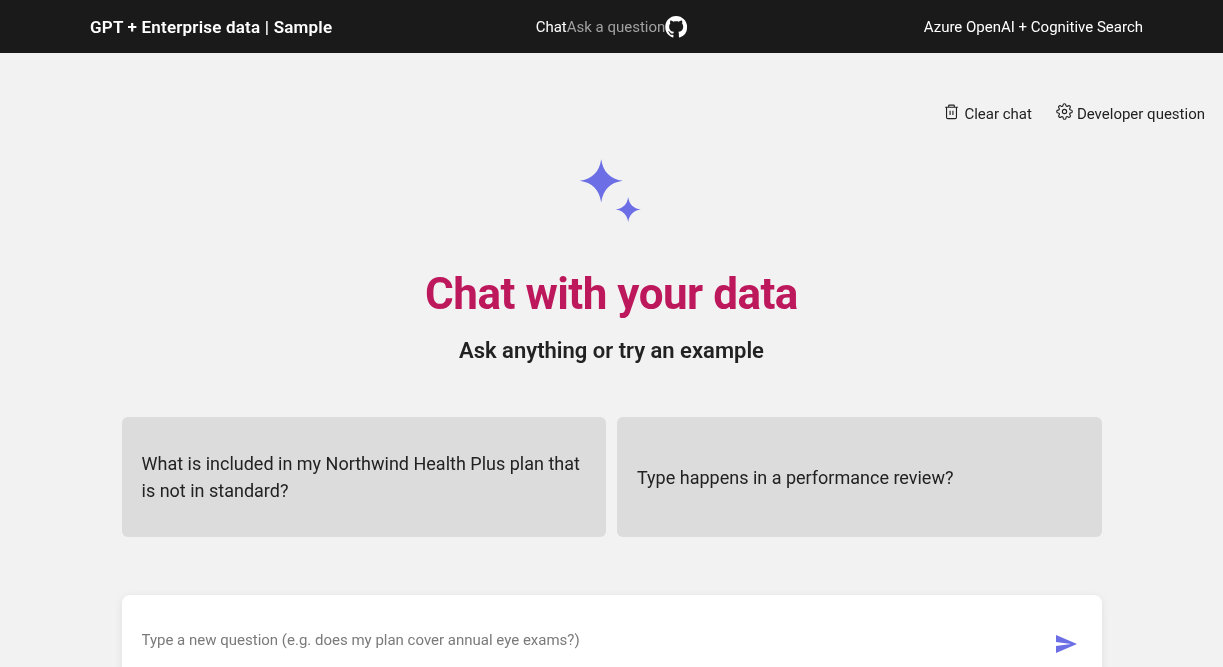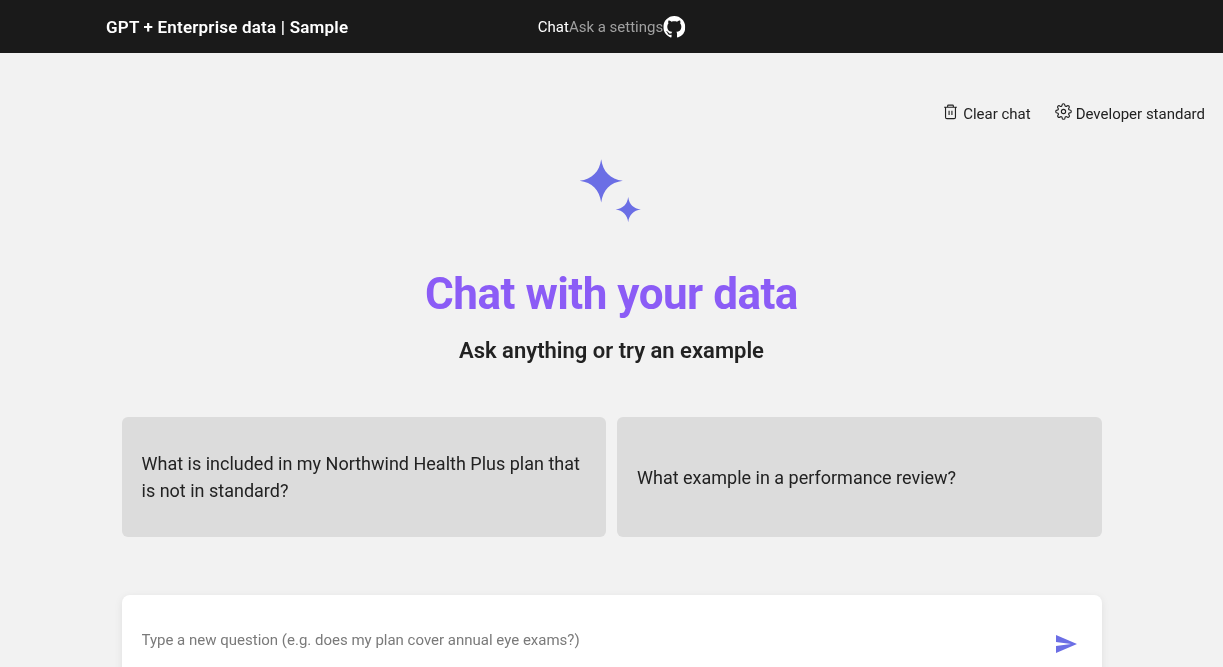--- a/index.html
+++ b/index.html
@@ -14,21 +14,21 @@
       height: 667px;
       overflow: hidden;
     }
     .header {
       background: #1a1a1a;
       color: #fff;
       height: 53px;
       display: flex;
       align-items: center;
       justify-content: space-between;
-      padding: 0 36px;
+      padding: 0 20px;
     }
     .header-left {
       font-size: 17px;
       font-weight: 600;
       letter-spacing: 0.2px;
       padding-left: 70px;
     }
     .header-center {
       display: flex;
       align-items: center;
@@ -79,21 +79,21 @@
       flex-direction: column;
       align-items: center;
       padding-top: 28px;
     }
     .sparkle {
       margin-bottom: 22px;
     }
     .title {
       font-size: 44px;
       font-weight: 700;
-      color: #8b5cf6;
+      color: #be185d;
       margin-bottom: 18px;
       letter-spacing: -0.5px;
     }
     .subtitle {
       font-size: 22px;
       font-weight: 600;
       color: #222;
       margin-bottom: 54px;
     }
     .examples {
@@ -147,62 +147,63 @@
       align-self: flex-end;
     }
   </style>
 </head>
 <body>
 
 <div class="header">
   <div class="header-left">GPT + Enterprise data | Sample</div>
   <div class="header-center">
     <span class="nav-link active">Chat</span>
-    <span class="nav-link inactive">Ask a settings</span>
+    <span class="nav-link inactive">Ask a question</span>
     <span class="github-icon">
       <svg width="22" height="22" viewBox="0 0 16 16" fill="#fff">
         <path d="M8 0C3.58 0 0 3.58 0 8c0 3.54 2.29 6.53 5.47 7.59.4.07.55-.17.55-.38 0-.19-.01-.82-.01-1.49-2.01.37-2.53-.49-2.69-.94-.09-.23-.48-.94-.82-1.13-.28-.15-.68-.52-.01-.53.63-.01 1.08.58 1.23.82.72 1.21 1.87.87 2.33.66.07-.52.28-.87.51-1.07-1.78-.2-3.64-.89-3.64-3.95 0-.87.31-1.59.82-2.15-.08-.2-.36-1.02.08-2.12 0 0 .67-.21 2.2.82.64-.18 1.32-.27 2-.27.68 0 1.36.09 2 .27 1.53-1.04 2.2-.82 2.2-.82.44 1.1.16 1.92.08 2.12.51.56.82 1.27.82 2.15 0 3.07-1.87 3.75-3.65 3.95.29.25.54.73.54 1.48 0 1.07-.01 1.93-.01 2.2 0 .21.15.46.55.38A8.013 8.013 0 0016 8c0-4.42-3.58-8-8-8z"></path>
       </svg>
     </span>
   </div>
+  <div class="header-right">Azure OpenAI + Cognitive Search</div>
 </div>
 
 <div class="toolbar">
   <button class="toolbar-btn">
     <span>
       <svg width="17" height="17" viewBox="0 0 24 24" fill="none" stroke="#222" stroke-width="1.6">
         <path d="M3 6h18M8 6V4a1 1 0 011-1h6a1 1 0 011 1v2m3 0v14a2 2 0 01-2 2H7a2 2 0 01-2-2V6h14zM10 11v6M14 11v6"></path>
       </svg>
     </span>
     <span>Clear chat</span>
   </button>
   <button class="toolbar-btn">
     <span>
       <svg width="17" height="17" viewBox="0 0 24 24" fill="none" stroke="#222" stroke-width="1.6">
         <circle cx="12" cy="12" r="3"></circle>
         <path d="M19.4 15a1.65 1.65 0 00.33 1.82l.06.06a2 2 0 11-2.83 2.83l-.06-.06a1.65 1.65 0 00-1.82-.33 1.65 1.65 0 00-1 1.51V21a2 2 0 01-4 0v-.09a1.65 1.65 0 00-1-1.51 1.65 1.65 0 00-1.82.33l-.06.06a2 2 0 11-2.83-2.83l.06-.06a1.65 1.65 0 00.33-1.82 1.65 1.65 0 00-1.51-1H3a2 2 0 010-4h.09a1.65 1.65 0 001.51-1 1.65 1.65 0 00-.33-1.82l-.06-.06a2 2 0 112.83-2.83l.06.06a1.65 1.65 0 001.82.33h0a1.65 1.65 0 001-1.51V3a2 2 0 014 0v.09a1.65 1.65 0 001 1.51h0a1.65 1.65 0 001.82-.33l.06-.06a2 2 0 112.83 2.83l-.06.06a1.65 1.65 0 00-.33 1.82v0a1.65 1.65 0 001.51 1H21a2 2 0 010 4h-.09a1.65 1.65 0 00-1.51 1z"></path>
       </svg>
     </span>
-    <span>Developer standard</span>
+    <span>Developer question</span>
   </button>
 </div>
 
 <div class="main">
   <div class="sparkle">
     <svg width="90" height="90" viewBox="0 0 100 100">
       <path fill="#6b6ee5" d="M38 8 C40 22, 48 30, 62 32 C48 34, 40 42, 38 56 C36 42, 28 34, 14 32 C28 30, 36 22, 38 8 Z"></path>
       <path fill="#6b6ee5" d="M68 50 C69 58, 74 63, 82 64 C74 65, 69 70, 68 78 C67 70, 62 65, 54 64 C62 63, 67 58, 68 50 Z"></path>
     </svg>
   </div>
   <h1 class="title">Chat with your data</h1>
   <div class="subtitle">Ask anything or try an example</div>
 
   <div class="examples">
     <button class="example-card">What is included in my Northwind Health Plus plan that is not in standard?</button>
-    <button class="example-card">What example in a performance review?</button>
+    <button class="example-card">Type happens in a performance review?</button>
   </div>
 
   <div class="input-container">
     <textarea class="chat-input" rows="1" placeholder="Type a new question (e.g. does my plan cover annual eye exams?)" style=""></textarea>
     <button class="send-btn">
       <span>
         <svg width="24" height="24" viewBox="0 0 24 24" fill="#6b6ee5">
           <path d="M2 21l21-9L2 3v7l15 2-15 2v7z"></path>
         </svg>
       </span>

